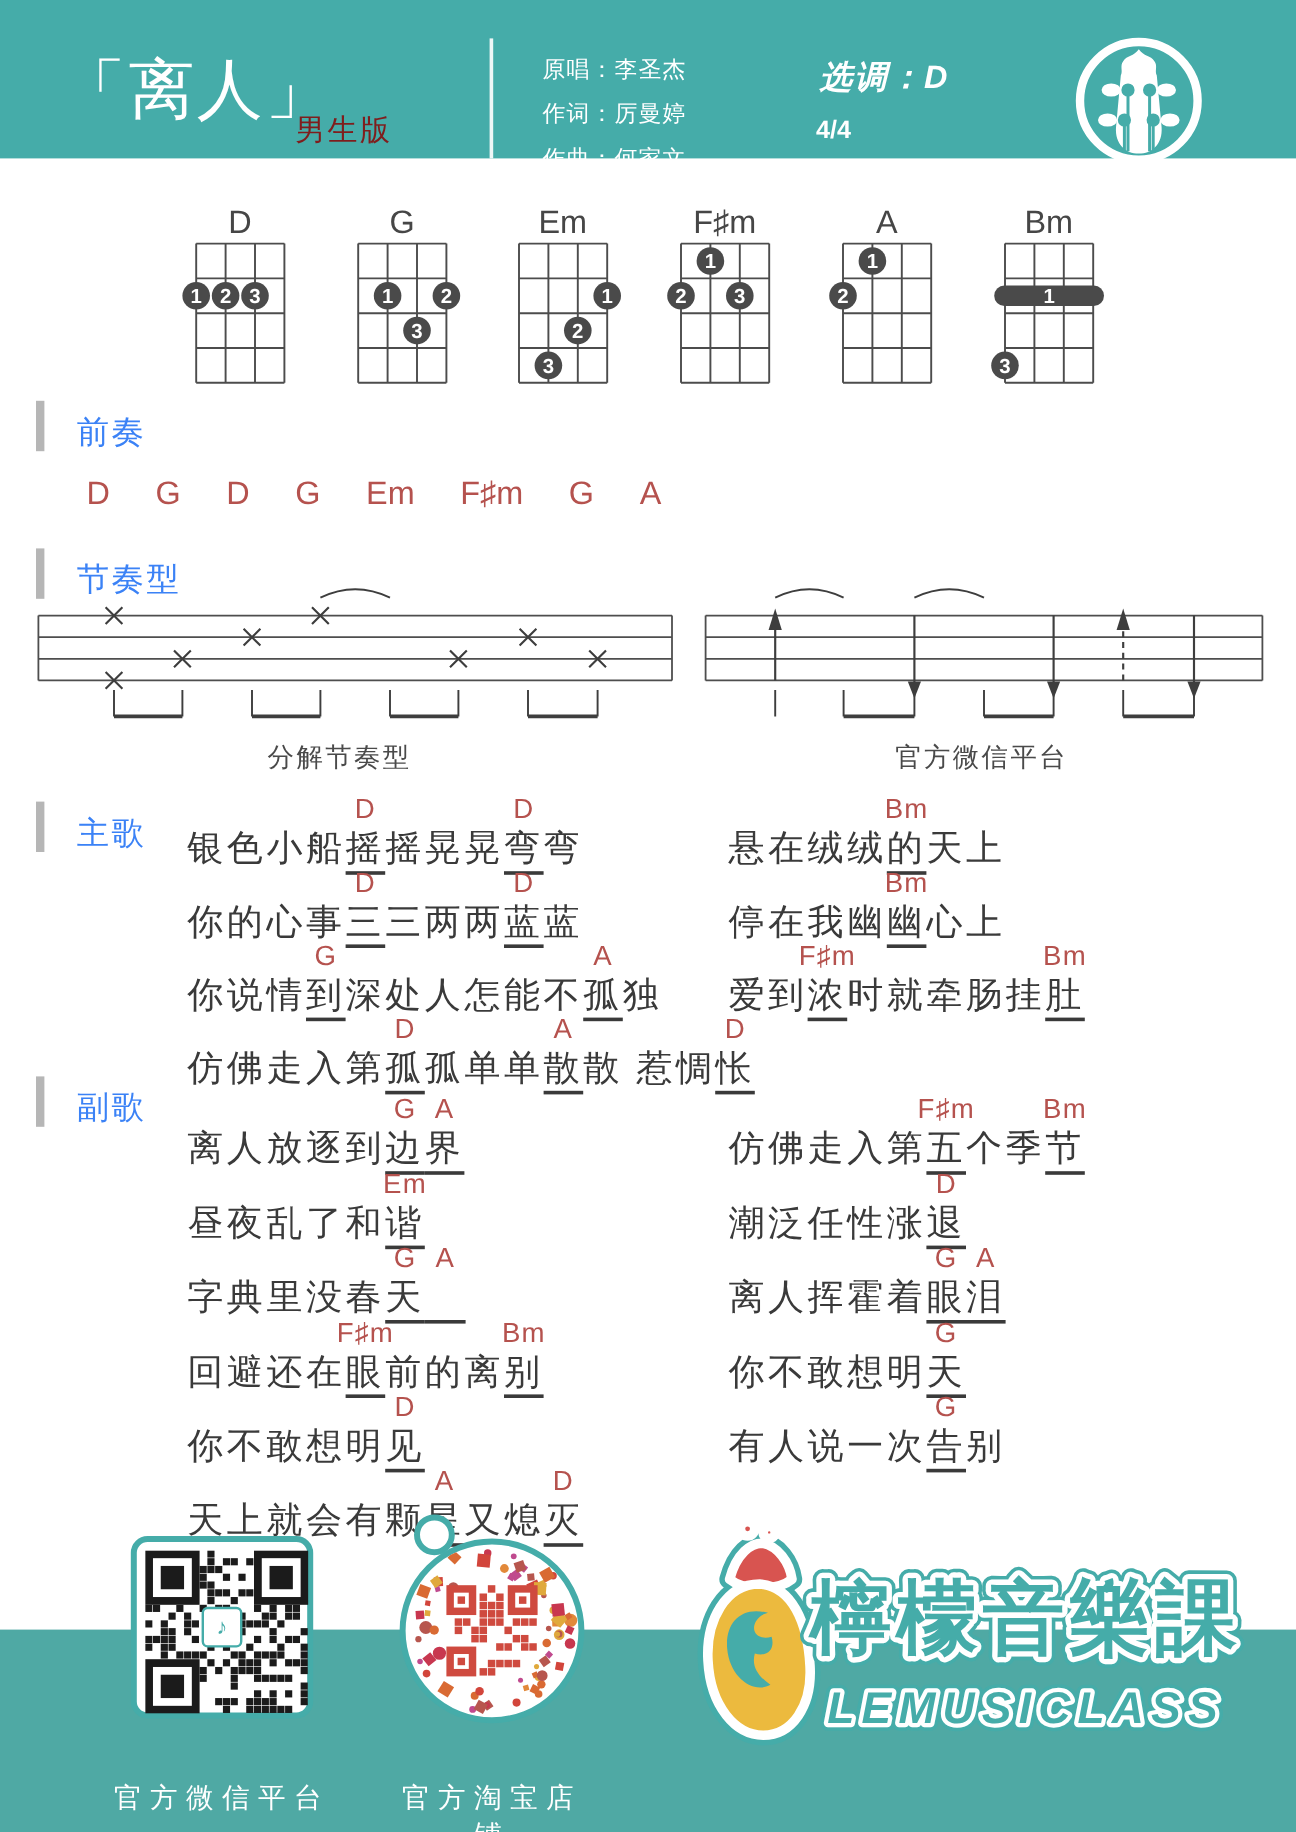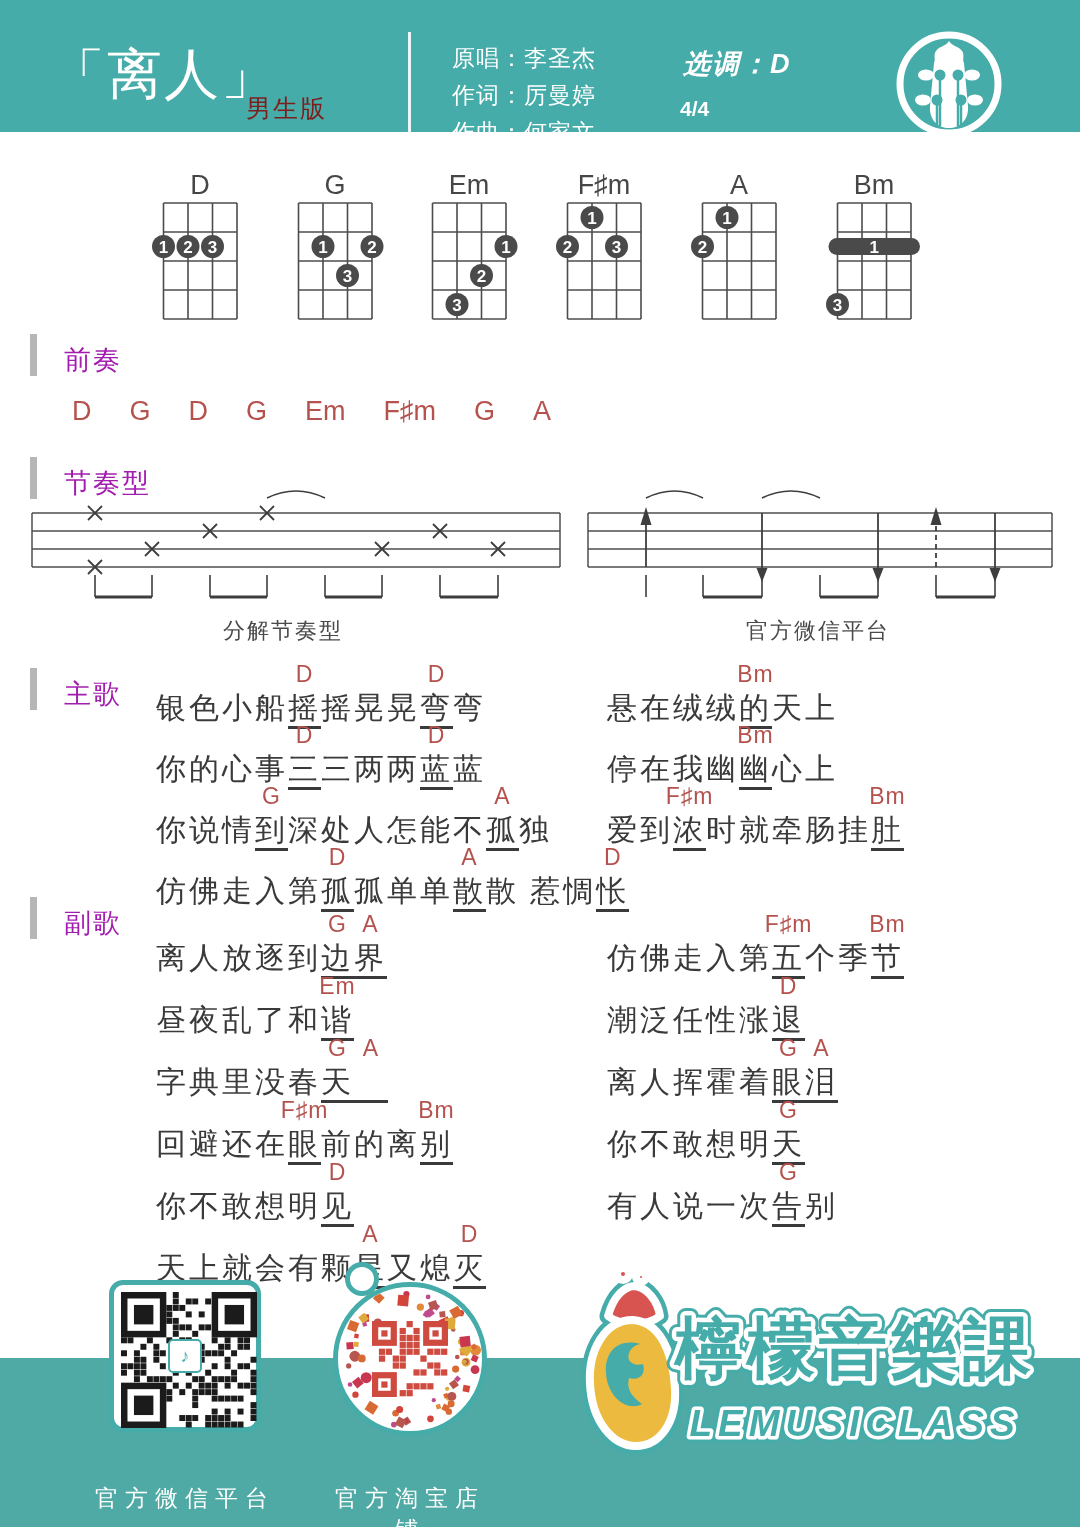--- a/index.html
+++ b/index.html
@@ -4,29 +4,29 @@
 <style>
   html,body{margin:0;padding:0;background:#e8e8e8;}
   .page{position:relative;width:1080px;height:1527px;background:#ffffff;overflow:hidden;
         font-family:"Liberation Sans",sans-serif;}
   .abs{position:absolute;}
   
   .header{left:0;top:0;width:1080px;height:132px;background:#45ACA9;}
   .title{left:50px;top:38px;font-size:55px;color:#fff;letter-spacing:2px;}
   .subtitle{left:246px;top:92px;font-size:25px;color:#7f1d1d;letter-spacing:2px;}
   .hdr-divider{left:408px;top:32px;width:3px;height:100px;background:rgba(255,255,255,.9);}
-  .credits{left:452px;top:40px;font-size:23px;color:#fff;line-height:37px;letter-spacing:1px;}
+  .credits{left:452px;top:40px;font-size:19px;color:#fff;line-height:37px;letter-spacing:1px;}
   .keysel{left:683px;top:46px;font-size:27px;font-weight:bold;color:#fff;letter-spacing:2px;font-style:italic;}
   .timesig{left:680px;top:97px;width:130px;text-align:left;font-size:21px;font-weight:bold;color:#fff;}
   
   .chord-block{top:170px;width:116px;height:160px;}
   .chord-name{width:116px;text-align:center;font-size:27px;color:#464646;height:28px;}
   
   .sec-bar{width:7px;height:42px;background:#b6b6b6;}
-  .sec-label{font-size:27px;color:#a21caf;letter-spacing:2px;}
+  .sec-label{font-size:27px;color:#3b82f6;letter-spacing:2px;}
   
   .intro-row{left:72px;top:396px;display:flex;gap:38px;font-size:27px;color:#B5524E;}
   
   .staff-caption{top:616px;width:240px;text-align:center;font-size:22px;color:#4a4a4a;letter-spacing:2px;}
   
   .lyr-col{white-space:nowrap;}
   .lyric-line{position:relative;height:61px;line-height:36px;white-space:nowrap;
               font-size:30px;color:#3a3a3a;letter-spacing:3px;}
   .chorus .lyric-line{height:62px;}
   .seg{position:relative;display:inline-block;}

